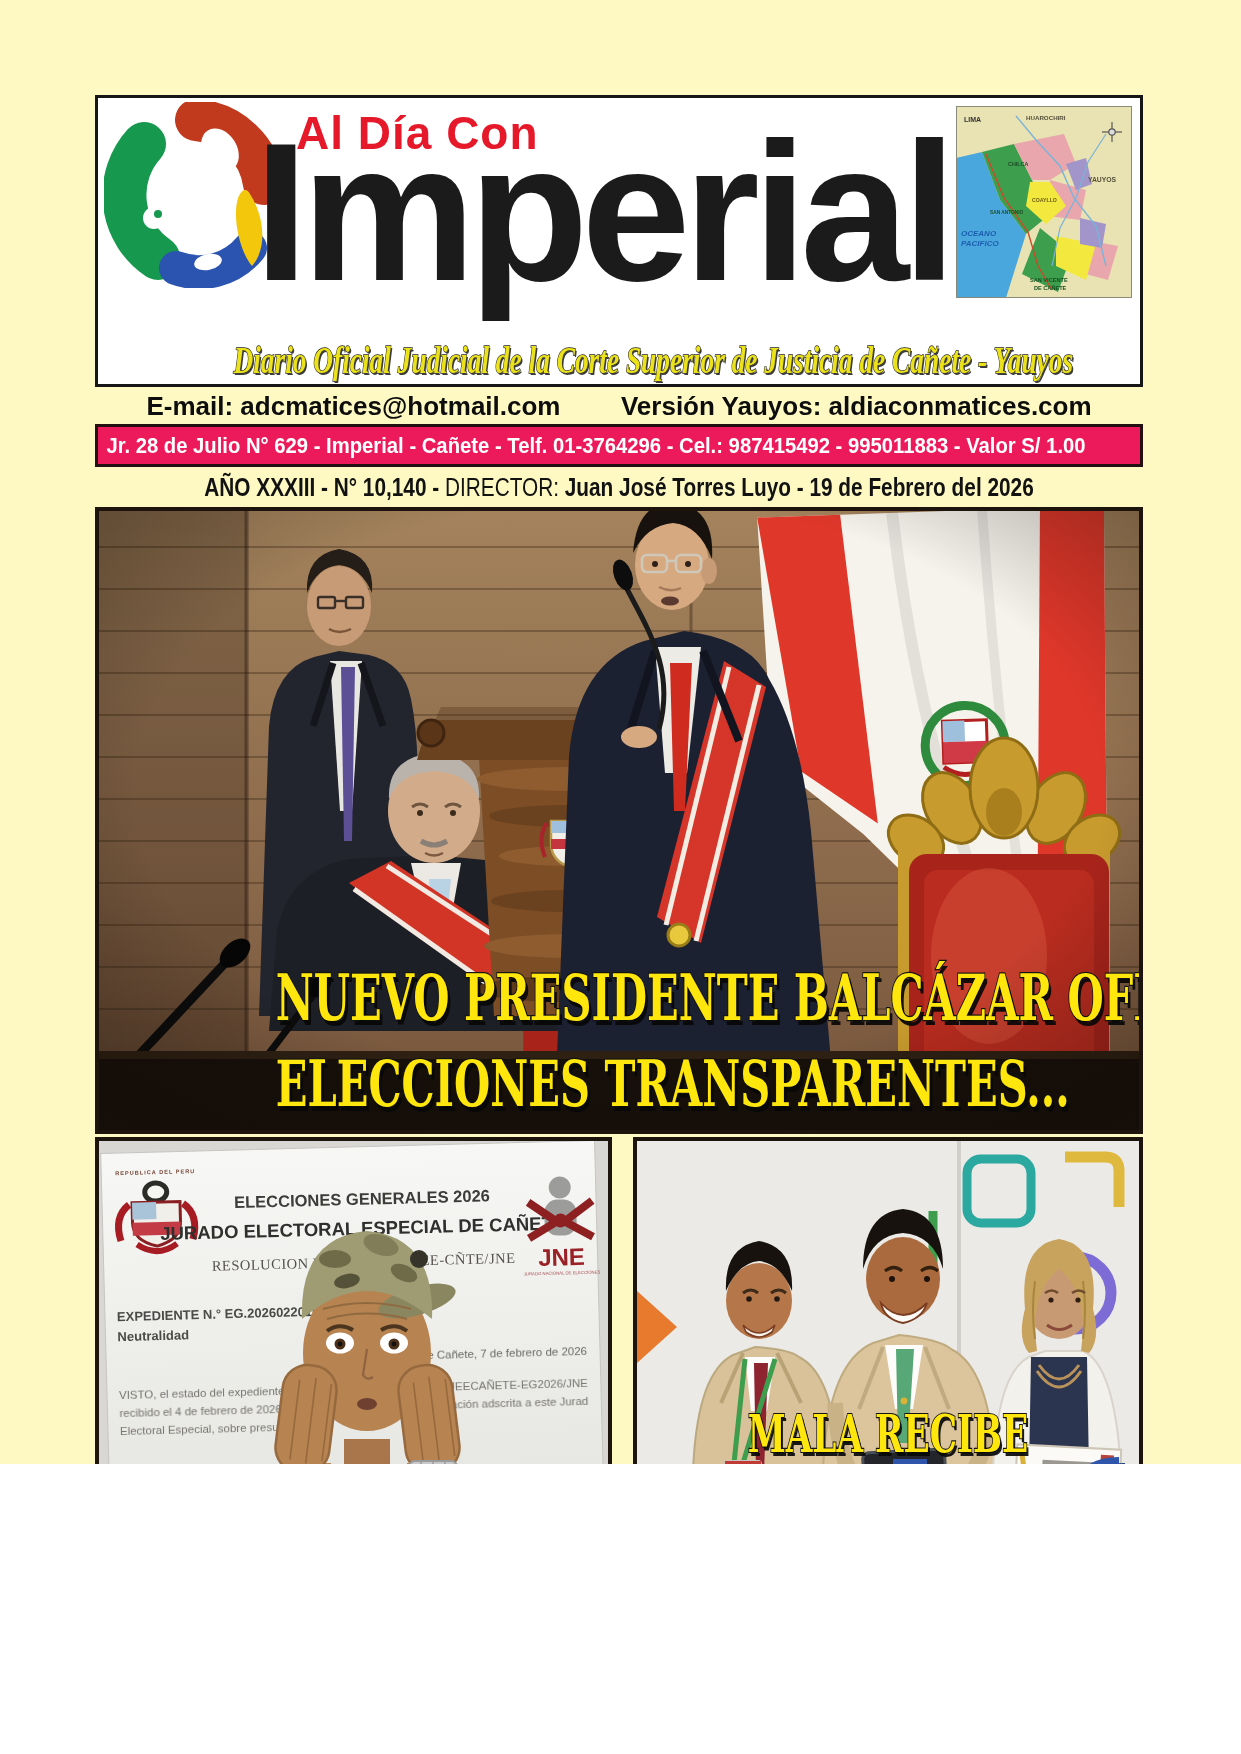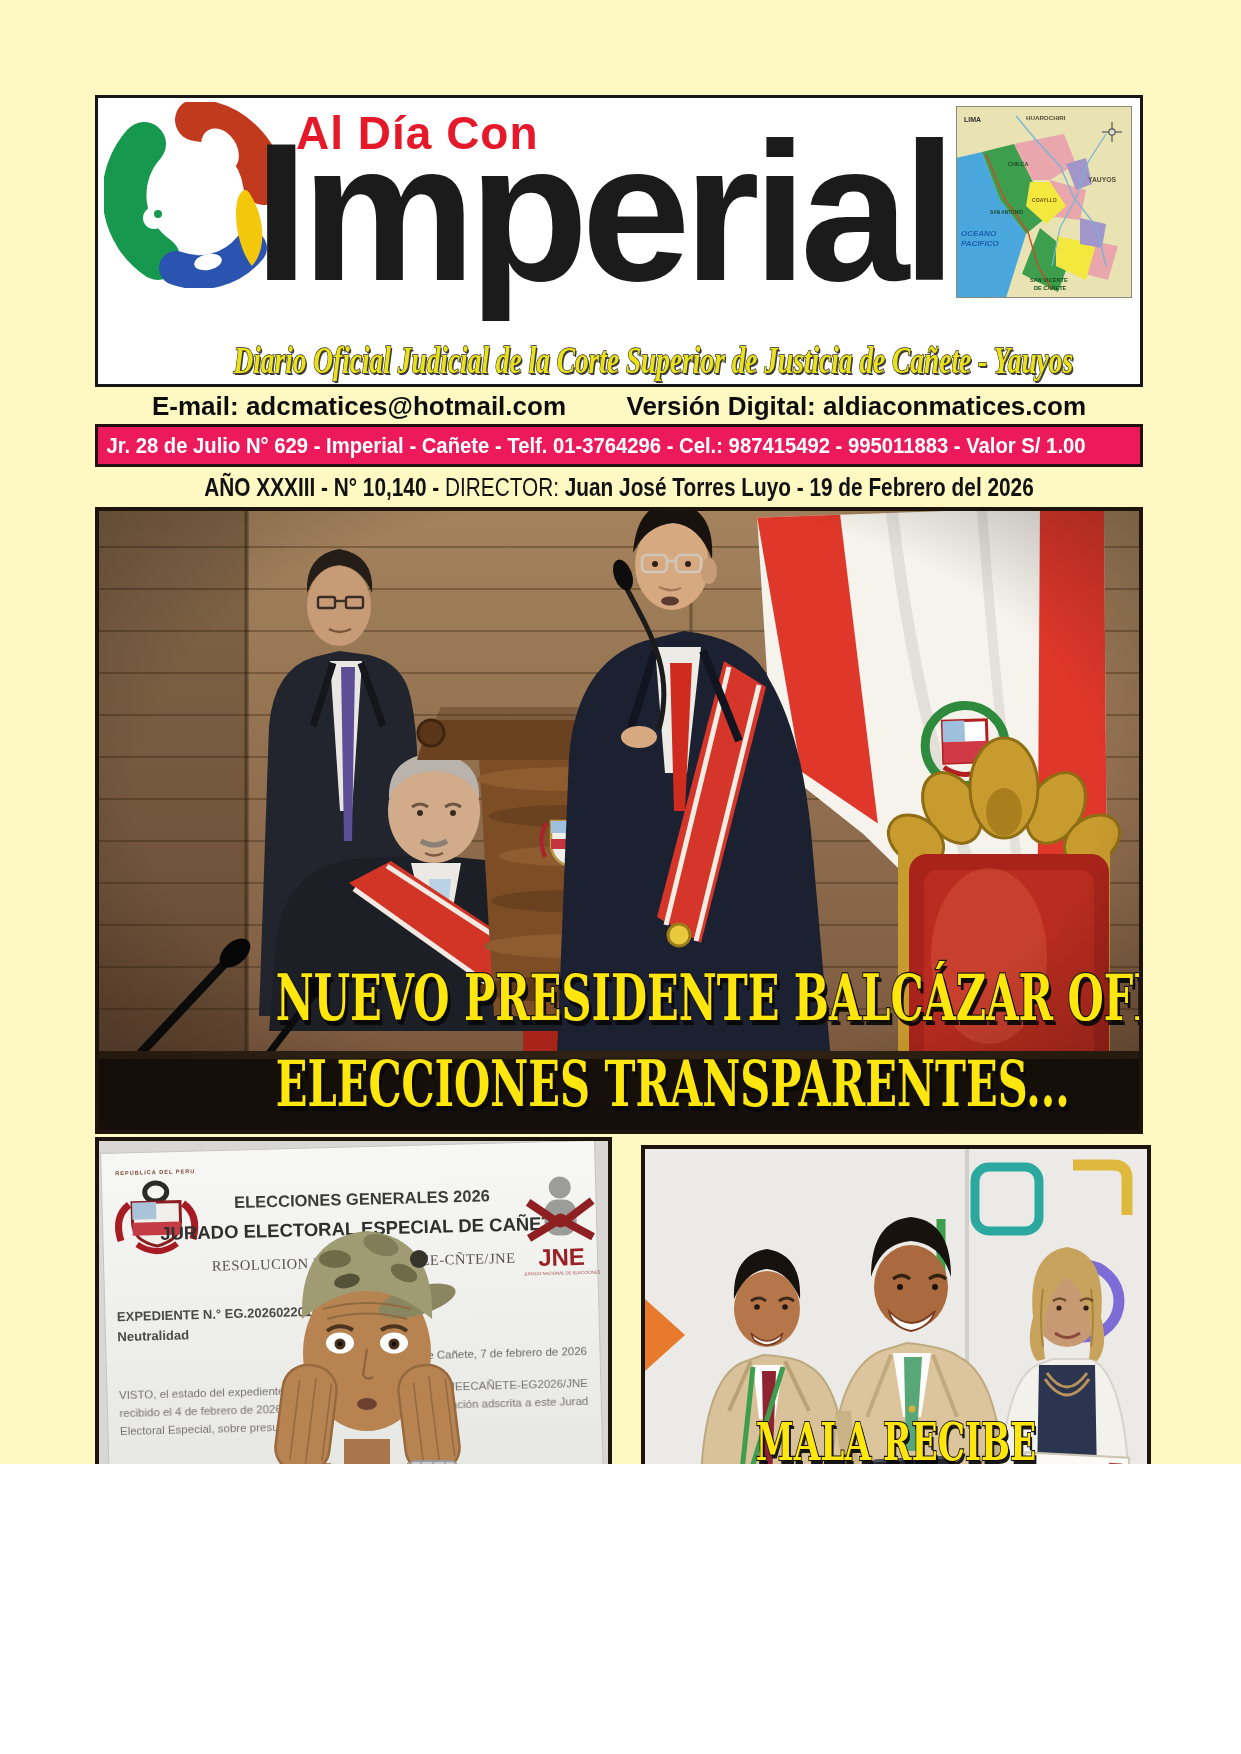--- a/index.html
+++ b/index.html
@@ -117,21 +117,21 @@
       <rect x="0.5" y="0.5" width="175" height="191" fill="none" stroke="#8a8a7a"></rect>
     </svg>
 
     <div class="tagline">Diario Oficial Judicial de la Corte Superior de Justicia de Cañete - Yauyos</div>
   </header>
 
   <div class="contact-line">
     <span>E-mail:</span>
     <span>adcmatices@hotmail.com</span>
     <span class="gap"></span>
-    <span>Versión Digital:</span>
+    <span>Versión Yauyos:</span>
     <span>aldiaconmatices.com</span>
   </div>
 
   <div class="address-banner">
     <span>Jr. 28 de Julio N° 629 - Imperial - Cañete - Telf. 01-3764296 - Cel.: 987415492 - 995011883 - Valor S/ 1.00</span>
   </div>
 
   <div class="edition-line">
     <span class="b">AÑO XXXIII - N° 10,140 - </span>
     <span>DIRECTOR: </span>
@@ -404,21 +404,21 @@
           <line x1="346" y1="320" x2="346" y2="335" stroke="#9a9a9a" stroke-width="1.5"></line>
         </g>
       </g>
     </svg>
     <div class="photo-headline">
       <span class="hl-line">JALÓN DE OREJAS PARA</span>
       <span class="hl-line">CALEB RAMOS...</span>
     </div>
   </figure>
 
-  <figure class="photo" id="right-photo" style="margin:8px">
+  <figure class="photo" id="right-photo" style="margin:0">
     <svg viewBox="0 0 502 502" preserveAspectRatio="none">
       <rect width="502" height="502" fill="#eceae6"></rect>
       <g>
         <line x1="322" y1="0" x2="322" y2="502" stroke="#d2cfca" stroke-width="4"></line>
         <rect x="330" y="18" width="64" height="64" rx="14" fill="none" stroke="#2ba8a0" stroke-width="9"></rect>
         <path d="M428,16 h40 q14,0 14,14 v36" fill="none" stroke="#dfb93e" stroke-width="11"></path>
         <path d="M402,152 a36,36 0 1 0 36,-36" fill="none" stroke="#7d6cd6" stroke-width="11"></path>
         <line x1="296" y1="70" x2="296" y2="150" stroke="#3f9e4e" stroke-width="9"></line>
         <polygon points="0,150 40,186 0,222" fill="#e87a2e"></polygon>
       </g>

